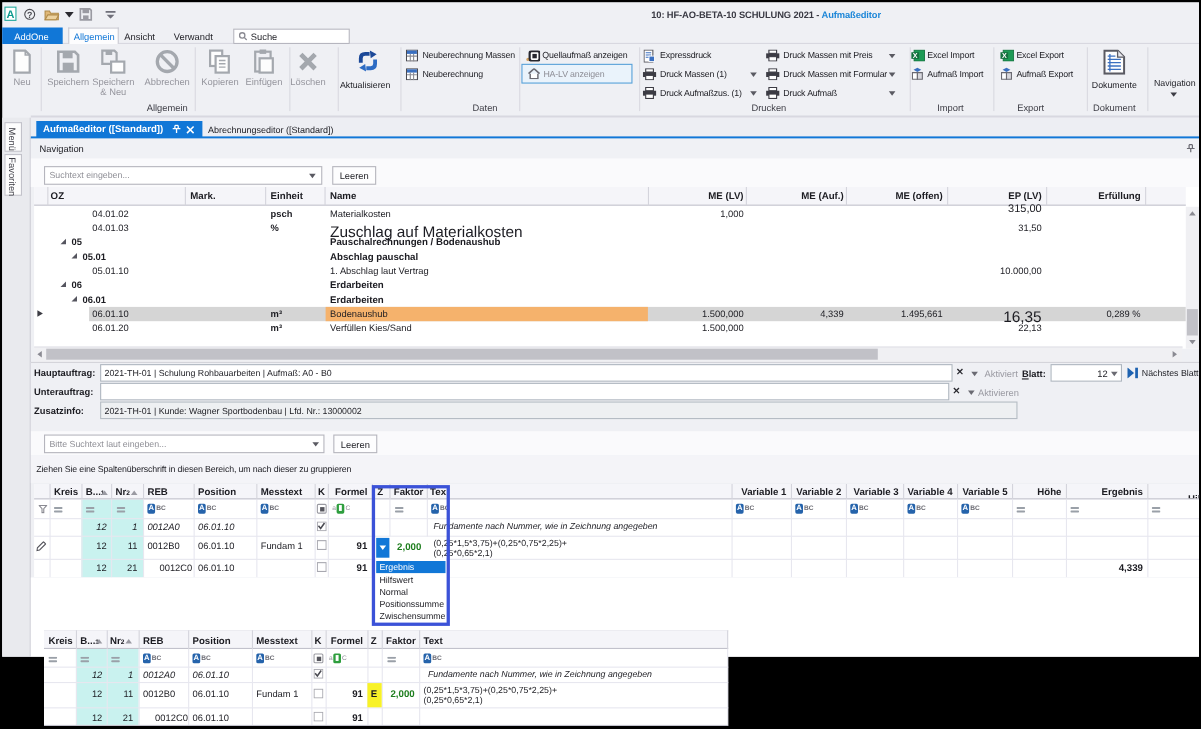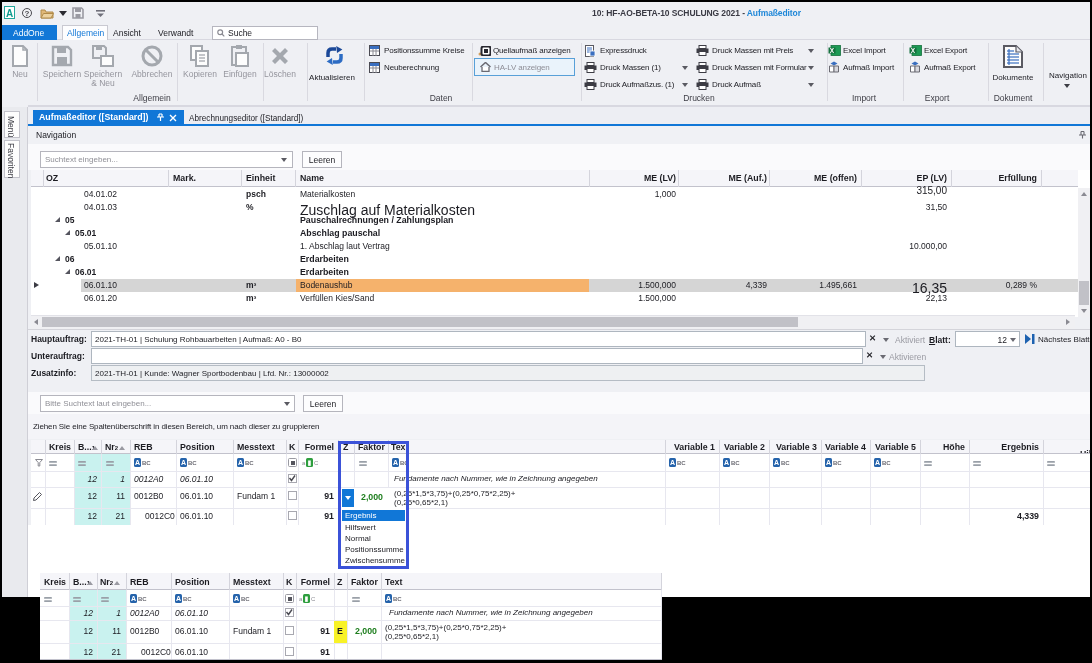--- a/index.html
+++ b/index.html
@@ -109,21 +109,21 @@
       <polygon points="8.8,20.1 2.6,16.6 8,13.1" fill="#2d6cc4"></polygon>
     </svg>
 <div class="t ctr" style="left:332px;top:74px;color:#1c1c22;font-size:8px">Aktualisieren</div>
 <svg class="a" style="left:369px;top:45px" width="11" height="11">
       <rect x="0.5" y="0.5" width="10" height="10" fill="#fff" stroke="#4a4a52" stroke-width="1"></rect>
       <rect x="1" y="1" width="9" height="3" fill="#3a6fc0"></rect>
       <line x1="1" y1="6" x2="10" y2="6" stroke="#8a8a92" stroke-width="1"></line>
       <line x1="4" y1="4" x2="4" y2="11" stroke="#8a8a92" stroke-width="1"></line>
       <line x1="7" y1="4" x2="7" y2="11" stroke="#8a8a92" stroke-width="1"></line>
     </svg>
-<div class="t rl" style="left:384px;top:47px;">Positionssumme Kreise</div>
+<div class="t rl" style="left:384px;top:47px;">Neuberechnung Massen</div>
 <svg class="a" style="left:369px;top:62px" width="11" height="11">
       <rect x="0.5" y="0.5" width="10" height="10" fill="#fff" stroke="#4a4a52" stroke-width="1"></rect>
       <rect x="1" y="1" width="9" height="3" fill="#3a6fc0"></rect>
       <line x1="1" y1="6" x2="10" y2="6" stroke="#8a8a92" stroke-width="1"></line>
       <line x1="4" y1="4" x2="4" y2="11" stroke="#8a8a92" stroke-width="1"></line>
       <line x1="7" y1="4" x2="7" y2="11" stroke="#8a8a92" stroke-width="1"></line>
     </svg>
 <div class="t rl" style="left:384px;top:64px;">Neuberechnung</div>
 <svg class="a" style="left:478px;top:46px" width="13" height="10">
       <circle cx="2" cy="8" r="1.5" fill="#d0a060"></circle>
@@ -275,21 +275,21 @@
 <div class="t b" style="left:246px;top:190px;font-size:8.5px">psch</div>
 <div class="t" style="left:300px;top:190px;font-size:8.5px">Materialkosten</div>
 <div class="t" style="right:416px;top:190px;font-size:8.5px">1,000</div>
 <div class="t" style="right:145px;top:185px;font-size:10px">315,00</div>
 <div class="t" style="right:975px;top:203px;font-size:8.5px">04.01.03</div>
 <div class="t b" style="left:246px;top:203px;font-size:8.5px">%</div>
 <div class="t" style="left:300px;top:203px;font-size:14px">Zuschlag auf Materialkosten</div>
 <div class="t" style="right:145px;top:203px;font-size:8.5px">31,50</div>
 <div class="a" style="left:55px;top:217px;width:0;height:0;border-bottom:5px solid #55555f;border-left:5px solid transparent"></div>
 <div class="t b" style="left:65px;top:216px;font-size:8.5px">05</div>
-<div class="t b" style="left:300px;top:216px;font-size:8.8px">Pauschalrechnungen / Zahlungsplan</div>
+<div class="t b" style="left:300px;top:216px;font-size:8.8px">Pauschalrechnungen / Bodenaushub</div>
 <div class="a" style="left:65px;top:230px;width:0;height:0;border-bottom:5px solid #55555f;border-left:5px solid transparent"></div>
 <div class="t b" style="left:75px;top:229px;font-size:8.5px">05.01</div>
 <div class="t b" style="left:300px;top:229px;font-size:8.8px">Abschlag pauschal</div>
 <div class="t" style="right:975px;top:242px;font-size:8.5px">05.01.10</div>
 <div class="t" style="left:300px;top:242px;font-size:8.5px">1. Abschlag laut Vertrag</div>
 <div class="t" style="right:145px;top:242px;font-size:8.5px">10.000,00</div>
 <div class="a" style="left:55px;top:256px;width:0;height:0;border-bottom:5px solid #55555f;border-left:5px solid transparent"></div>
 <div class="t b" style="left:65px;top:255px;font-size:8.5px">06</div>
 <div class="t b" style="left:300px;top:255px;font-size:8.8px">Erdarbeiten</div>
 <div class="a" style="left:65px;top:269px;width:0;height:0;border-bottom:5px solid #55555f;border-left:5px solid transparent"></div>

